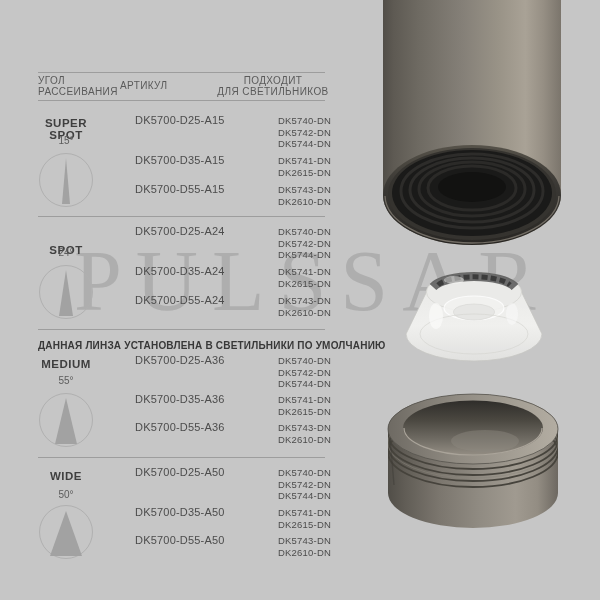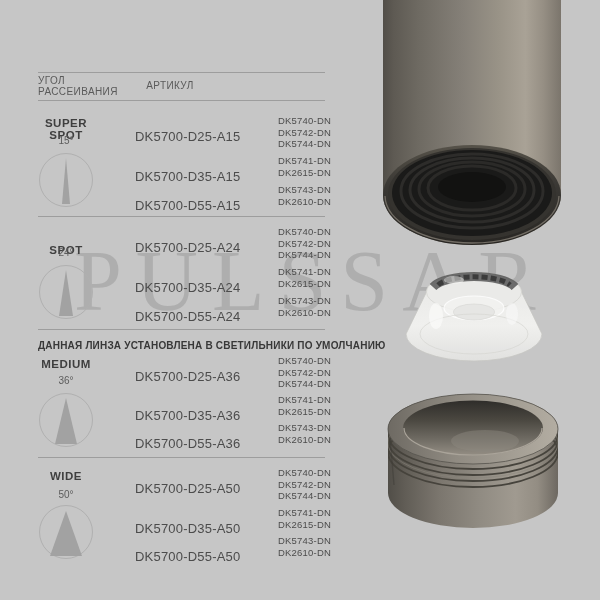--- a/index.html
+++ b/index.html
@@ -18,30 +18,30 @@
   }
   
   .panel{position:absolute;left:0;top:0;width:360px;height:600px;z-index:2;}
   .title{
     position:absolute;left:30px;top:29px;width:300px;text-align:center;
     font-size:25px;font-weight:600;letter-spacing:2px;color:#474747;
   }
   .rule{position:absolute;left:38px;width:287px;height:1px;background:#9d9d9d;}
   .hdr{font-size:10px;letter-spacing:0.4px;color:#5a5a5a;line-height:10.6px;}
   .hdr-col1{position:absolute;left:38px;top:76px;text-align:left;}
-  .hdr-col2{position:absolute;left:120px;top:81px;width:100px;text-align:center;}
+  .hdr-col2{position:absolute;left:120px;top:81px;width:100px;text-align:left;}
   .hdr-col3{position:absolute;left:215px;top:76px;width:116px;text-align:center;}
   .sec-label{
     position:absolute;left:30px;width:72px;text-align:center;
     font-size:11.5px;font-weight:600;letter-spacing:0.5px;color:#3f3f3f;
   }
   .angle{position:absolute;left:30px;width:72px;text-align:center;font-size:10px;color:#5c5c5c;}
   .beam-icon{position:absolute;left:38px;width:56px;height:56px;}
   .row{position:absolute;left:30px;width:310px;height:0;}
-  .article{position:absolute;left:105px;top:0;font-size:13px;line-height:11.5px;letter-spacing:0.2px;color:#4c4c4c;white-space:nowrap;margin-top:16px;}
+  .article{position:absolute;left:105px;top:0;font-size:11px;line-height:11.5px;letter-spacing:0.2px;color:#4c4c4c;white-space:nowrap;}
   .fits{position:absolute;left:185px;top:0;width:116px;text-align:right;font-size:9.5px;line-height:11.5px;letter-spacing:0.2px;color:#4c4c4c;}
   .note{
     position:absolute;left:38px;top:340px;width:300px;
     font-size:10px;font-weight:bold;letter-spacing:0.2px;color:#383838;white-space:nowrap;
   }
   
   .product{position:absolute;z-index:3;}
 </style>
 </head>
 <body>
@@ -55,20 +55,24 @@
   <div class="rule" style="top:100px"></div>
   <div class="rule" style="top:216px"></div>
   <div class="rule" style="top:329px"></div>
   <div class="rule" style="top:457px"></div>
 
   <div class="hdr hdr-col1">
     <div>УГОЛ</div>
     <div>РАССЕИВАНИЯ</div>
   </div>
   <div class="hdr hdr-col2">АРТИКУЛ</div>
+  <div class="hdr hdr-col3">
+    <div>ПОДХОДИТ</div>
+    <div>ДЛЯ СВЕТИЛЬНИКОВ</div>
+  </div>
 
   <div class="sec-label" style="top:117px">SUPER SPOT</div>
   <div class="angle" style="top:135px">15°</div>
   <svg class="beam-icon" style="top:152px" viewBox="0 0 56 56">
     <circle cx="28" cy="28" r="26.5" fill="none" stroke="#b0b0b0" stroke-width="1"></circle>
     <polygon points="28,6 32,52 24,52" fill="#a2a2a2"></polygon>
   </svg>
   <div class="row" style="top:115px">
     <div class="article">DK5700-D25-A15</div>
     <div class="fits">
@@ -117,21 +121,21 @@
     <div class="article">DK5700-D55-A24</div>
     <div class="fits">
       <div>DK5743-DN</div>
       <div>DK2610-DN</div>
     </div>
   </div>
 
   <div class="note">ДАННАЯ ЛИНЗА УСТАНОВЛЕНА В СВЕТИЛЬНИКИ ПО УМОЛЧАНИЮ</div>
 
   <div class="sec-label" style="top:358px">MEDIUM</div>
-  <div class="angle" style="top:375px">36°</div>
+  <div class="angle" style="top:375px">55°</div>
   <svg class="beam-icon" style="top:392px" viewBox="0 0 56 56">
     <circle cx="28" cy="28" r="26.5" fill="none" stroke="#b0b0b0" stroke-width="1"></circle>
     <polygon points="28,6 39,52 17,52" fill="#a2a2a2"></polygon>
   </svg>
   <div class="row" style="top:355px">
     <div class="article">DK5700-D25-A36</div>
     <div class="fits">
       <div>DK5740-DN</div>
       <div>DK5742-DN</div>
       <div>DK5744-DN</div>

